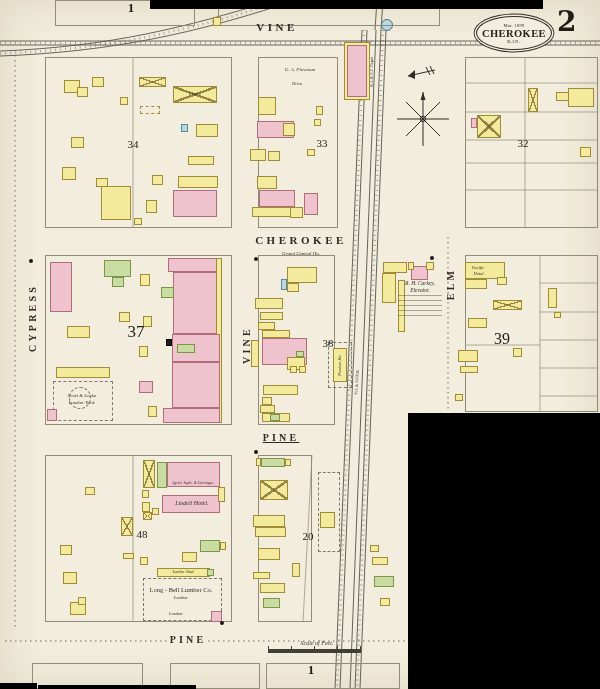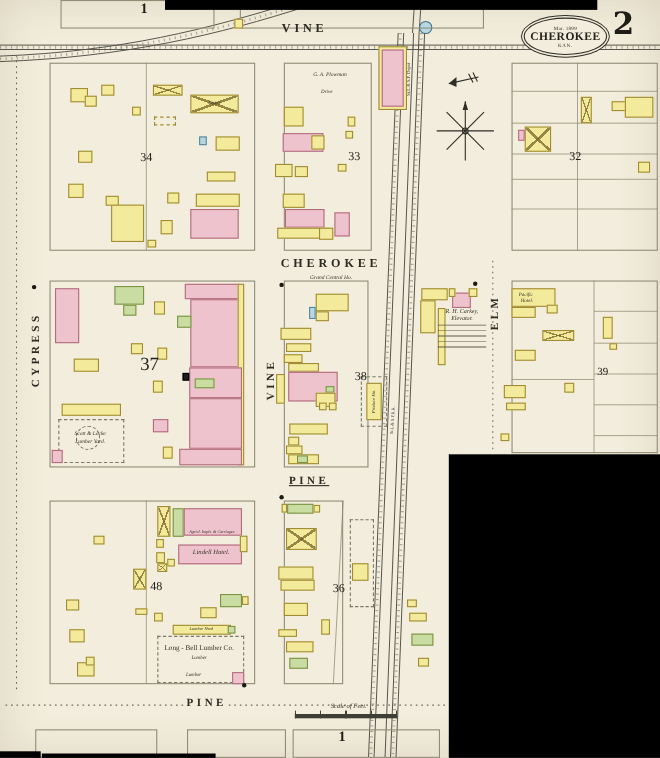--- a/index.html
+++ b/index.html
@@ -291,23 +291,23 @@
     <div class="lbl street" style="left: 281px; top: 438px; font-size: 10px; text-decoration: underline;">PINE</div>
     <div class="lbl street" style="left: 188px; top: 640px; font-size: 10px;">PINE</div>
     <div class="lbl street" style="left: 33px; top: 318px; font-size: 10px; transform: translate(-50%, -50%) rotate(-90deg);">CYPRESS</div>
     <div class="lbl street" style="left: 247px; top: 345px; font-size: 10px; transform: translate(-50%, -50%) rotate(-90deg);">VINE</div>
     <div class="lbl street" style="left: 451px; top: 284px; font-size: 10px; transform: translate(-50%, -50%) rotate(-90deg);">ELM</div>
     <div class="lbl blocknum" style="left: 133px; top: 144px; font-size: 11px;">34</div>
     <div class="lbl blocknum" style="left: 322px; top: 143px; font-size: 11px;">33</div>
     <div class="lbl blocknum" style="left: 523px; top: 143px; font-size: 11px;">32</div>
     <div class="lbl blocknum" style="left: 136px; top: 331px; font-size: 17px;">37</div>
     <div class="lbl blocknum" style="left: 328px; top: 343px; font-size: 11px;">38</div>
-    <div class="lbl blocknum" style="left: 548px; top: 339px; font-size: 10px;">39</div>
+    <div class="lbl blocknum" style="left: 502px; top: 339px; font-size: 16px;">39</div>
     <div class="lbl blocknum" style="left: 142px; top: 534px; font-size: 11px;">48</div>
-    <div class="lbl blocknum" style="left: 308px; top: 536px; font-size: 11px;">36</div>
+    <div class="lbl blocknum" style="left: 308px; top: 536px; font-size: 11px;">20</div>
     <div class="lbl sheetref" style="left: 131px; top: 7px; font-size: 13px;">1</div>
     <div class="lbl sheetref" style="left: 311px; top: 669px; font-size: 13px;">1</div>
     <div class="lbl poi" style="left: 300px; top: 69px; font-size: 5px; font-style: italic;">G. A. Plowman</div>
     <div class="lbl poi" style="left: 297px; top: 84px; font-size: 4.5px; font-style: italic;">Drive</div>
     <div class="lbl poi" style="left: 301px; top: 253px; font-size: 5px; font-style: italic;">Grand Central Ho.</div>
     <div class="lbl poi" style="left: 420px; top: 284px; font-size: 5.5px; font-style: italic;">R. H. Carkey,</div>
     <div class="lbl poi" style="left: 420px; top: 291px; font-size: 5.5px; font-style: italic;">Elevator.</div>
     <div class="lbl poi" style="left: 478px; top: 268px; font-size: 4.5px; font-style: italic;">Pacific</div>
     <div class="lbl poi" style="left: 479px; top: 274px; font-size: 4.5px; font-style: italic;">Hotel.</div>
     <div class="lbl poi" style="left: 192px; top: 503px; font-size: 6px; font-style: italic;">Lindell Hotel.</div>

